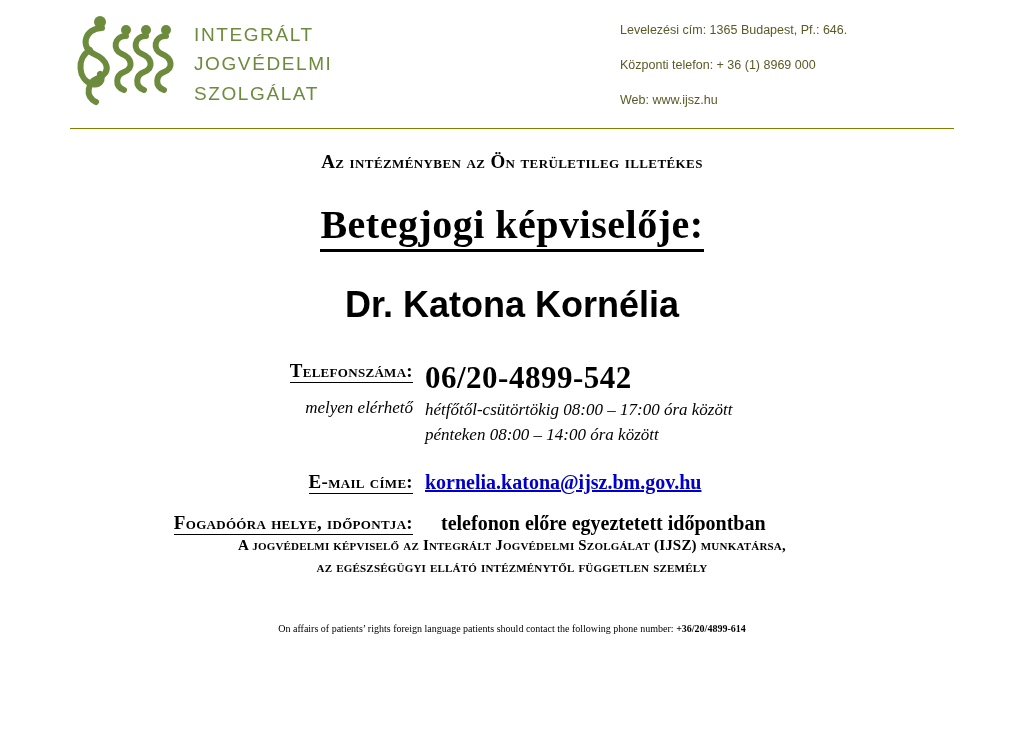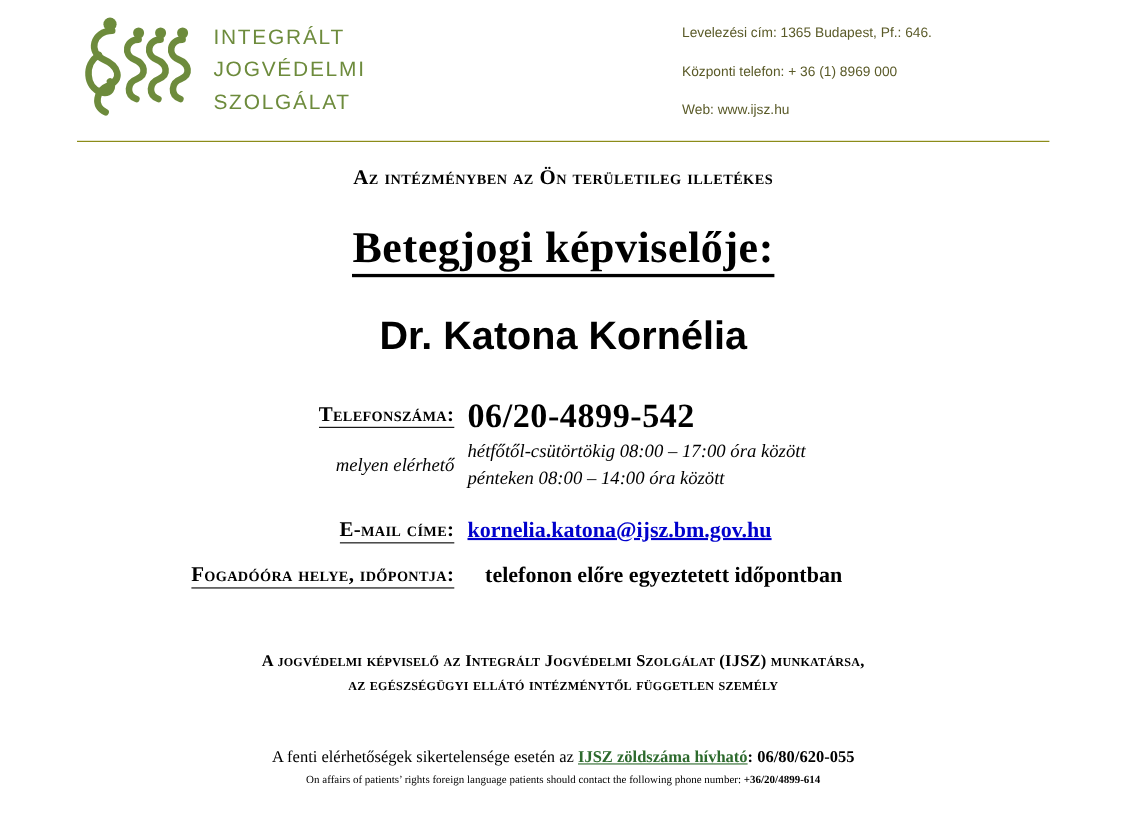--- a/index.html
+++ b/index.html
@@ -93,21 +93,21 @@
   }
 
   
   .details {
     margin-top: 34px;
     padding: 0 70px;
     box-sizing: border-box;
   }
   .row {
     display: flex;
-    align-items: center;
+    align-items: flex-start;
   }
   .label-col {
     width: 355px;
     flex: 0 0 355px;
     text-align: right;
     padding-right: 12px;
     box-sizing: border-box;
   }
   .value-col {
     flex: 1 1 auto;
@@ -147,21 +147,20 @@
     font-weight: bold;
   }
   .row-phone { margin-top: 0; }
   .row-hours { margin-top: 2px; }
   .row-email { margin-top: 24px; }
   .row-office { margin-top: 18px; gap: 16px; }
 
   
   .note {
     text-align: center;
-    margin-top: 56px;
     font-size: 15px;
     font-weight: bold;
     font-variant: small-caps;
     line-height: 1.45;
     letter-spacing: 0.2px;
     font-family: Liberation Serif, serif;
   }
   .footer {
     text-align: center;
     margin-top: 42px;
@@ -264,19 +263,16 @@
   </div>
 
 </div>
 
 <div class="note">
   <div>A jogvédelmi képviselő az Integrált Jogvédelmi Szolgálat (IJSZ) munkatársa,</div>
   <div>az egészségügyi ellátó intézménytől független személy</div>
 </div>
 
 <div class="footer">
-  <div>
-    <span>A fenti elérhetőségek sikertelensége esetén az </span><a class="green-link" href="#">IJSZ zöldszáma hívható</a><b>: </b><b>06/80/620-055</b>
-  </div>
   <div class="en">
     <span>On affairs of patients’ rights foreign language patients should contact the following phone number:  </span><b>+36/20/4899-614</b>
   </div>
 </div>
 
 </body></html>

